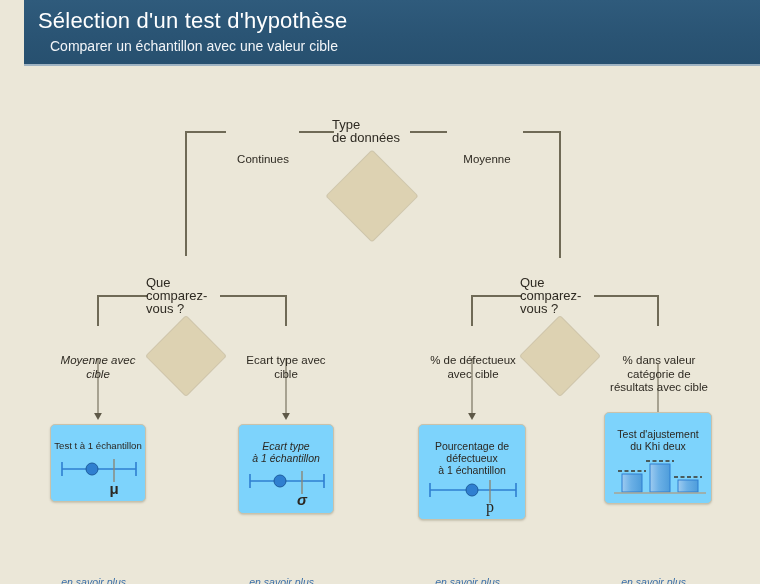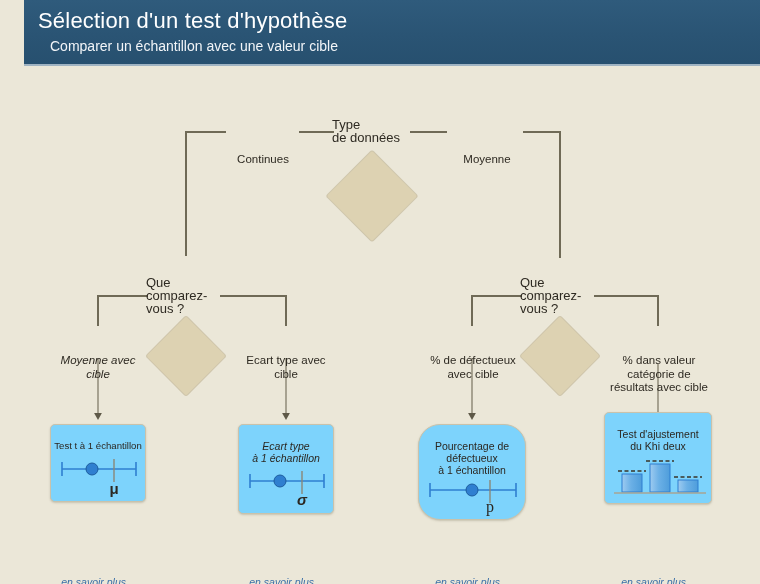--- a/index.html
+++ b/index.html
@@ -191,21 +191,21 @@
           <line x1="8" y1="13" x2="82" y2="13"></line>
         </g>
         <line x1="60" y1="3" x2="60" y2="26" stroke="#8a8778" stroke-width="1.4"></line>
         <circle cx="38" cy="13" r="6" fill="#2f7fd0" stroke="#1c5c9e" stroke-width="1"></circle>
       </svg>
       <div style="position:absolute;left:48px;top:23px;width:24px;text-align:center;font-size:15px;font-weight:bold;color:#2b2721;">σ</div>
     </div>
   </div>
   <div class="card-link" style="left:216px;top:508px;">en savoir plus...</div>
 
-  <div class="card card-wide" style="left:418px;top:356px;border-radius:22px;">
+  <div class="card card-wide" style="left:418px;top:356px;">
     <div class="card-title">Pourcentage de
 défectueux
 à 1 échantillon</div>
     <div class="card-figure" style="height:34px;">
       <svg width="102" height="34" viewBox="0 0 102 34">
         <g stroke="#2f7fd0" stroke-width="1.6" fill="none">
           <line x1="8" y1="3" x2="8" y2="17"></line>
           <line x1="94" y1="3" x2="94" y2="17"></line>
           <line x1="8" y1="10" x2="94" y2="10"></line>
         </g>

